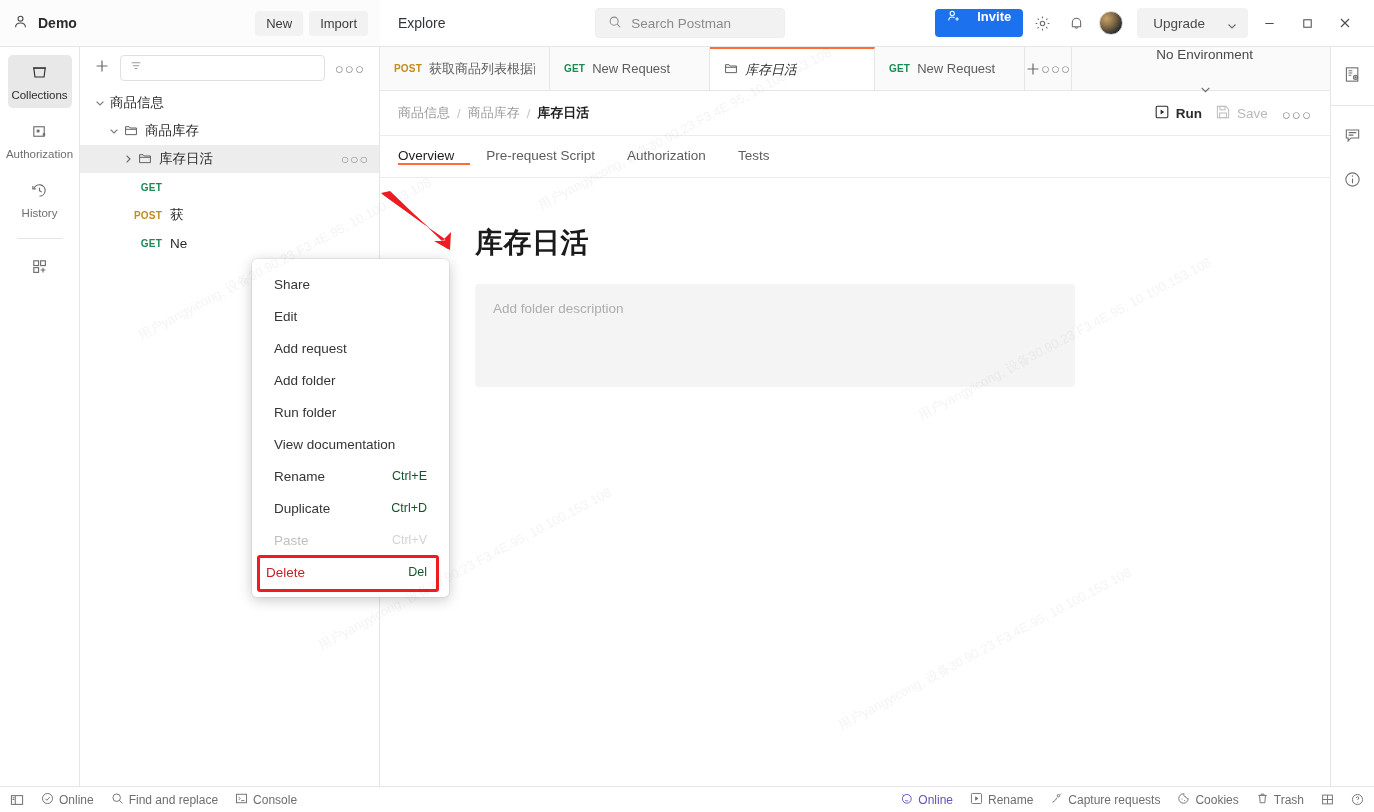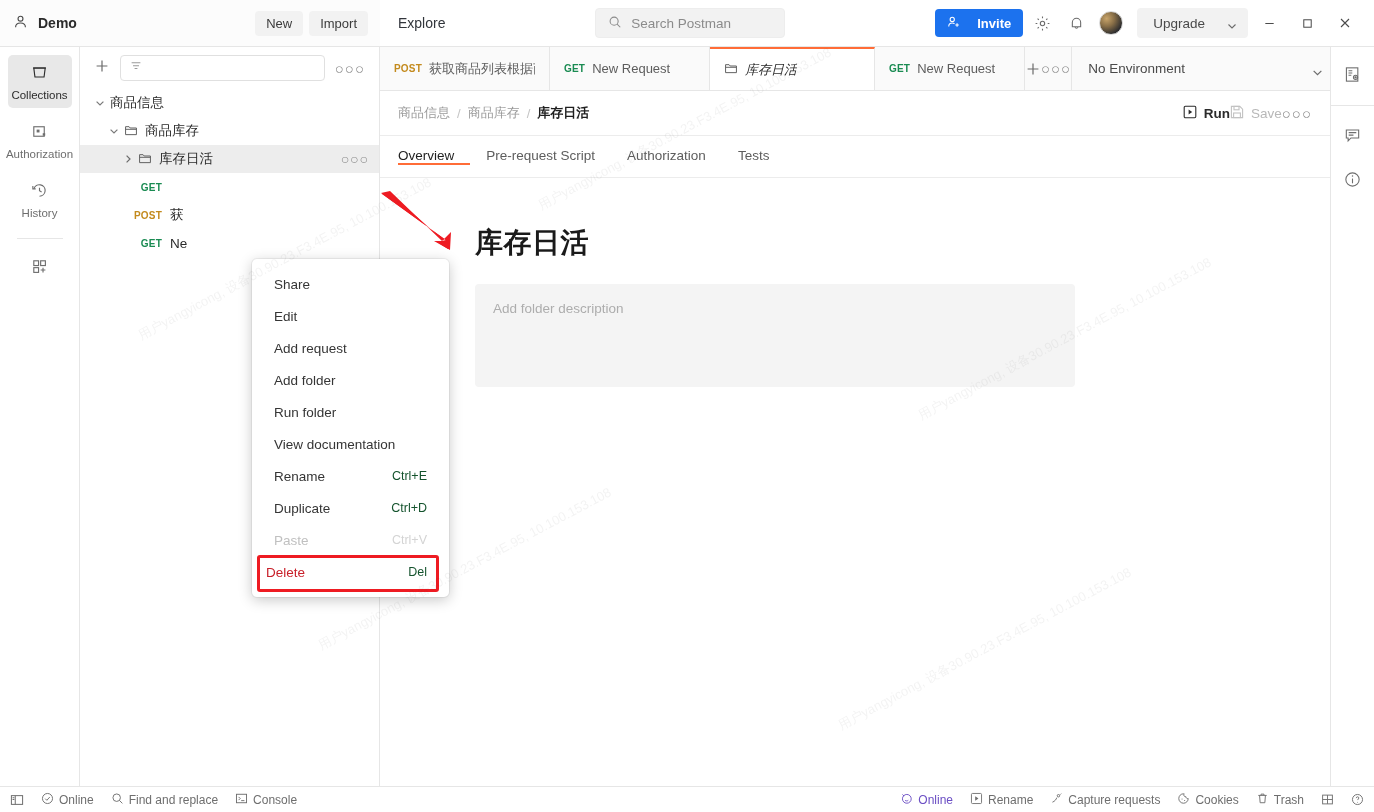--- a/index.html
+++ b/index.html
@@ -27,21 +27,21 @@
   .nav-link { font-size: 14px; color: #31353b; cursor: pointer; display: flex; align-items: flex-start; gap: 5px; white-space: nowrap; }
   .caret { display: inline-block; width: 9px; height: 9px; }
   .search-wrap { flex: 1; display: flex; justify-content: center; }
   .searchbox {
     width: 190px; height: 30px; background: #f2f2f2; border: 1px solid #ededed; border-radius: 4px;
     display: flex; align-items: center; gap: 9px; padding: 0 12px; color: #8b8b8b; font-size: 13.5px; cursor: text;
   }
   .topright { display: flex; align-items: center; gap: 4px; }
   .invite-btn {
     background: #1c72ee; color: #fff; font-size: 13px; font-weight: bold;
-    height: 28px; border-radius: 4px; padding: 9px 12px; display: flex; align-items: center; gap: 16px; cursor: pointer;
+    height: 28px; border-radius: 4px; padding: 0 12px; display: flex; align-items: flex-start; gap: 16px; cursor: pointer;
     border: none;
   }
   .avatar {
     width: 24px; height: 24px; border-radius: 50%; margin: 0 4px;
     background: radial-gradient(circle at 30% 30%, #c8a46a 0%, #8a7048 35%, #2c2c2e 75%);
     border: 1px solid #d9d9d9; cursor: pointer;
   }
   .upgrade-btn {
     background: #f2f2f2; color: #4a4a4a; font-size: 13.5px; border-radius: 4px; height: 30px;
     padding: 0 12px 0 16px; display: flex; align-items: center; gap: 22px; cursor: pointer; margin-left: 6px;
@@ -92,29 +92,29 @@
   .tabbar { height: 44px; flex: 0 0 44px; display: flex; align-items: stretch; border-bottom: 1px solid #e6e6e6; background: #fafafa; }
   .tab {
     display: flex; align-items: center; gap: 7px; padding: 0 14px; font-size: 13px; color: #5d5d5d;
     border-right: 1px solid #e6e6e6; cursor: pointer; background: #fafafa; max-width: 175px; min-width: 130px;
     position: relative; white-space: nowrap; overflow: hidden;
   }
   .tab.active { background: #fff; color: #2b2b2b; border-top: 2px solid #ff6c37; font-style: italic; }
   .tab .tname { overflow: hidden; text-overflow: clip; }
   .tab-add { width: 40px; display: flex; align-items: center; justify-content: center; color: #6b6b6b; cursor: pointer; font-size: 19px; }
   .tab-more { width: 40px; display: flex; align-items: center; justify-content: center; cursor: pointer; }
-  .env-area { margin-left: auto; display: flex; align-items: center; border-left: 1px solid #e6e6e6; padding: 0 10px 0 16px; gap: 10px; min-width: 260px; }
+  .env-area { margin-left: auto; display: flex; align-items: center; border-left: 1px solid #e6e6e6; padding: 0 10px 0 16px; gap: 10px; min-width: 260px; flex-direction: column; }
   .env-name { font-size: 13.5px; color: #4a4a4a; flex: 1; cursor: pointer; }
 
   .crumbbar { height: 45px; flex: 0 0 45px; display: flex; align-items: center; padding: 0 18px; border-bottom: 1px solid #ececec; }
   .crumbs { display: flex; align-items: center; gap: 7px; font-size: 13px; }
   .crumb { color: #9b9b9b; cursor: pointer; }
   .crumb.last { color: #1f1f1f; font-weight: bold; cursor: default; }
   .crumb-sep { color: #c4c4c4; }
-  .runsave { margin-left: auto; display: flex; align-items: center; }
+  .runsave { margin-left: auto; display: flex; align-items: flex-end; gap: 14px; }
   .run-btn { display: flex; align-items: center; gap: 7px; font-size: 13.5px; font-weight: bold; color: #2b2b2b; cursor: pointer; }
   .save-btn { display: flex; align-items: center; gap: 7px; font-size: 13.5px; color: #b8b8b8; cursor: default; }
 
   .subtabs { height: 42px; flex: 0 0 42px; display: flex; align-items: center; gap: 0; padding: 0 18px; border-bottom: 1px solid #ececec; }
   .subtab { display: flex; align-items: center; padding: 0 16px; font-size: 13.5px; color: #5d5d5d; cursor: pointer; border-bottom: 2px solid transparent; }
   .subtab:first-child { padding-left: 0; }
   .subtab.active { color: #1f1f1f; border-bottom-color: #ff6c37; }
 
   .content { flex: 1; padding: 46px 0 0 95px; overflow: hidden; }
   .doc-title { font-size: 28px; font-weight: bold; color: #1a1a1a; letter-spacing: .5px; }

